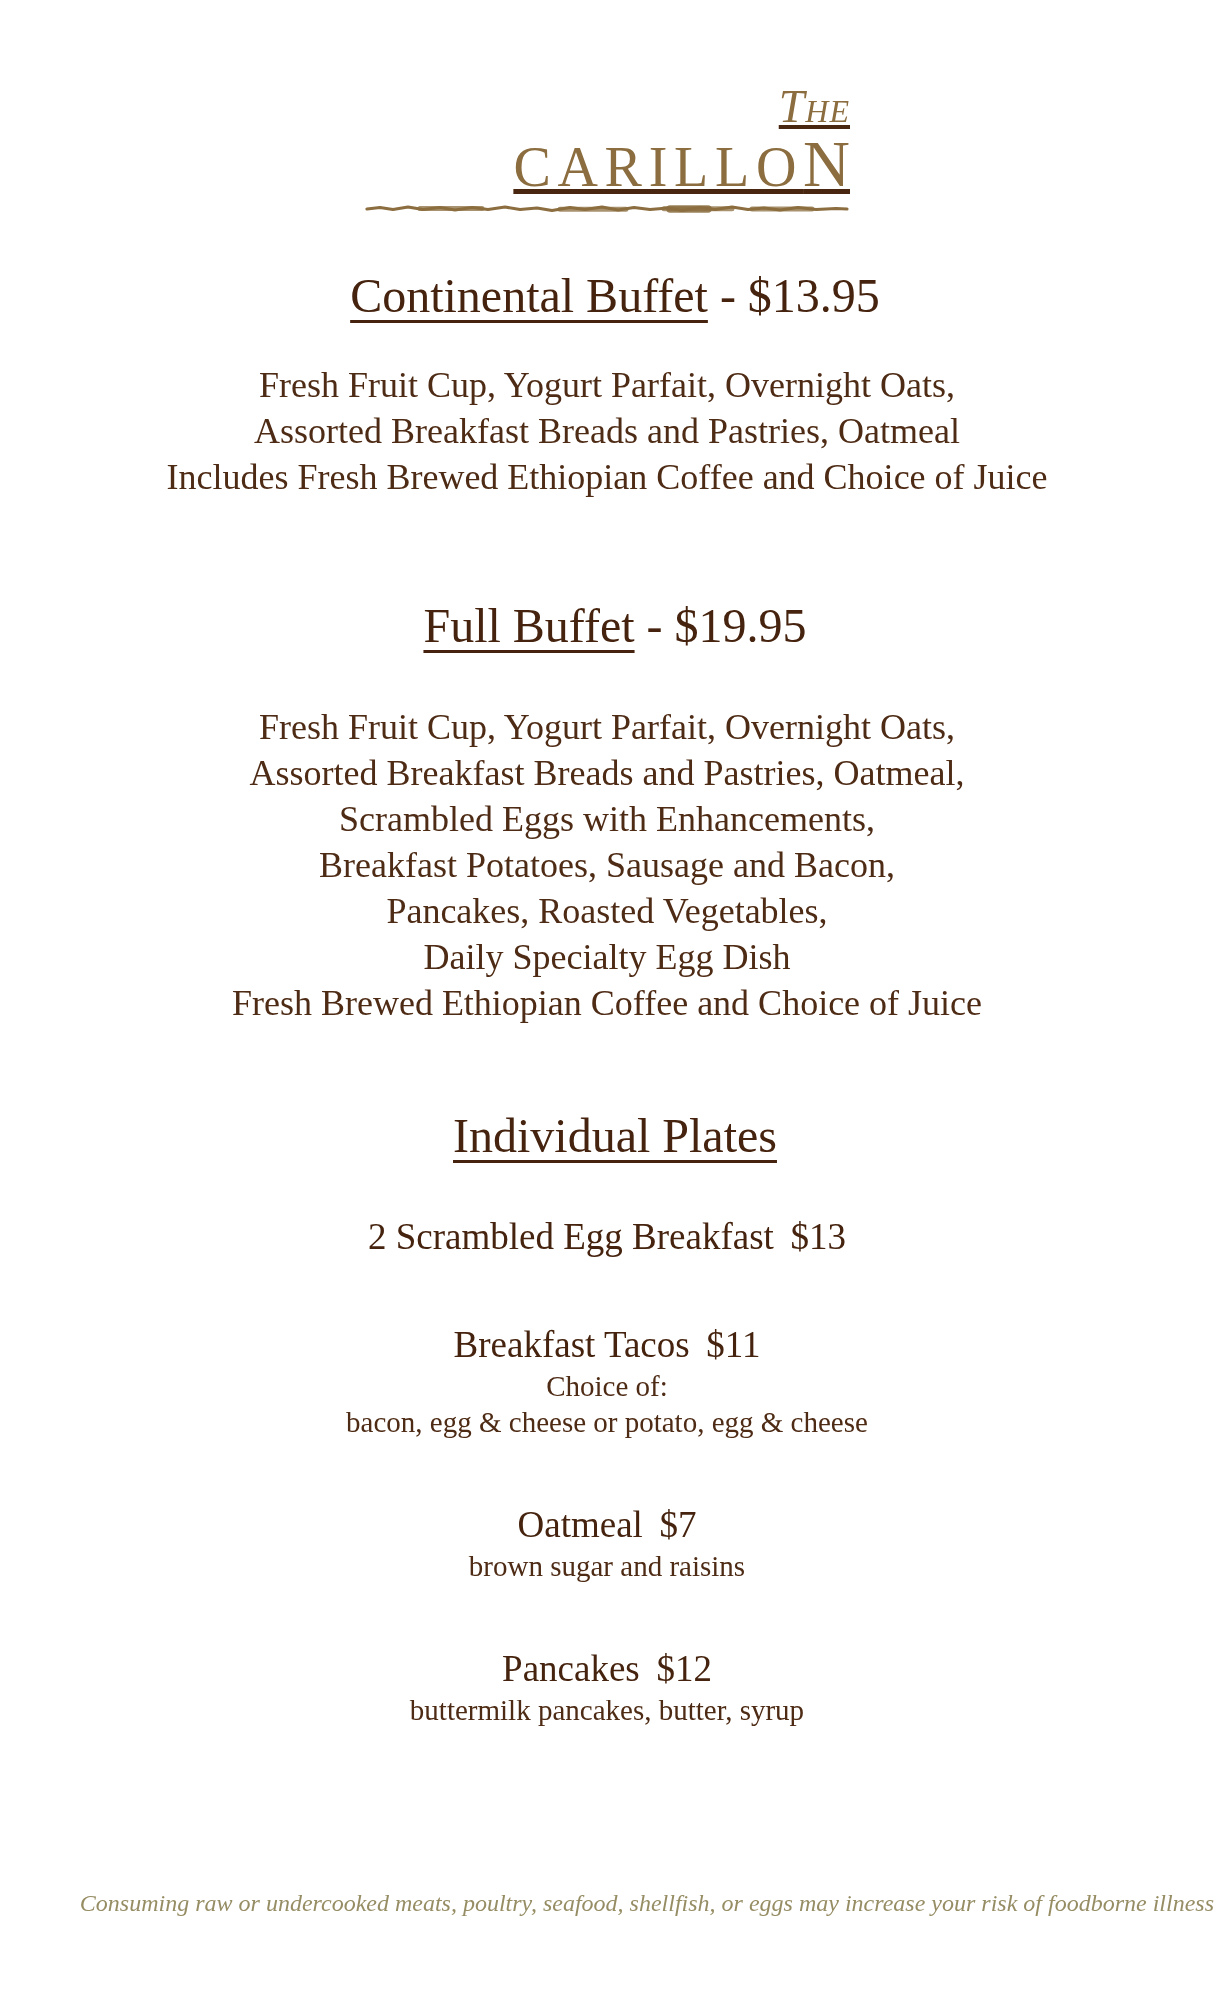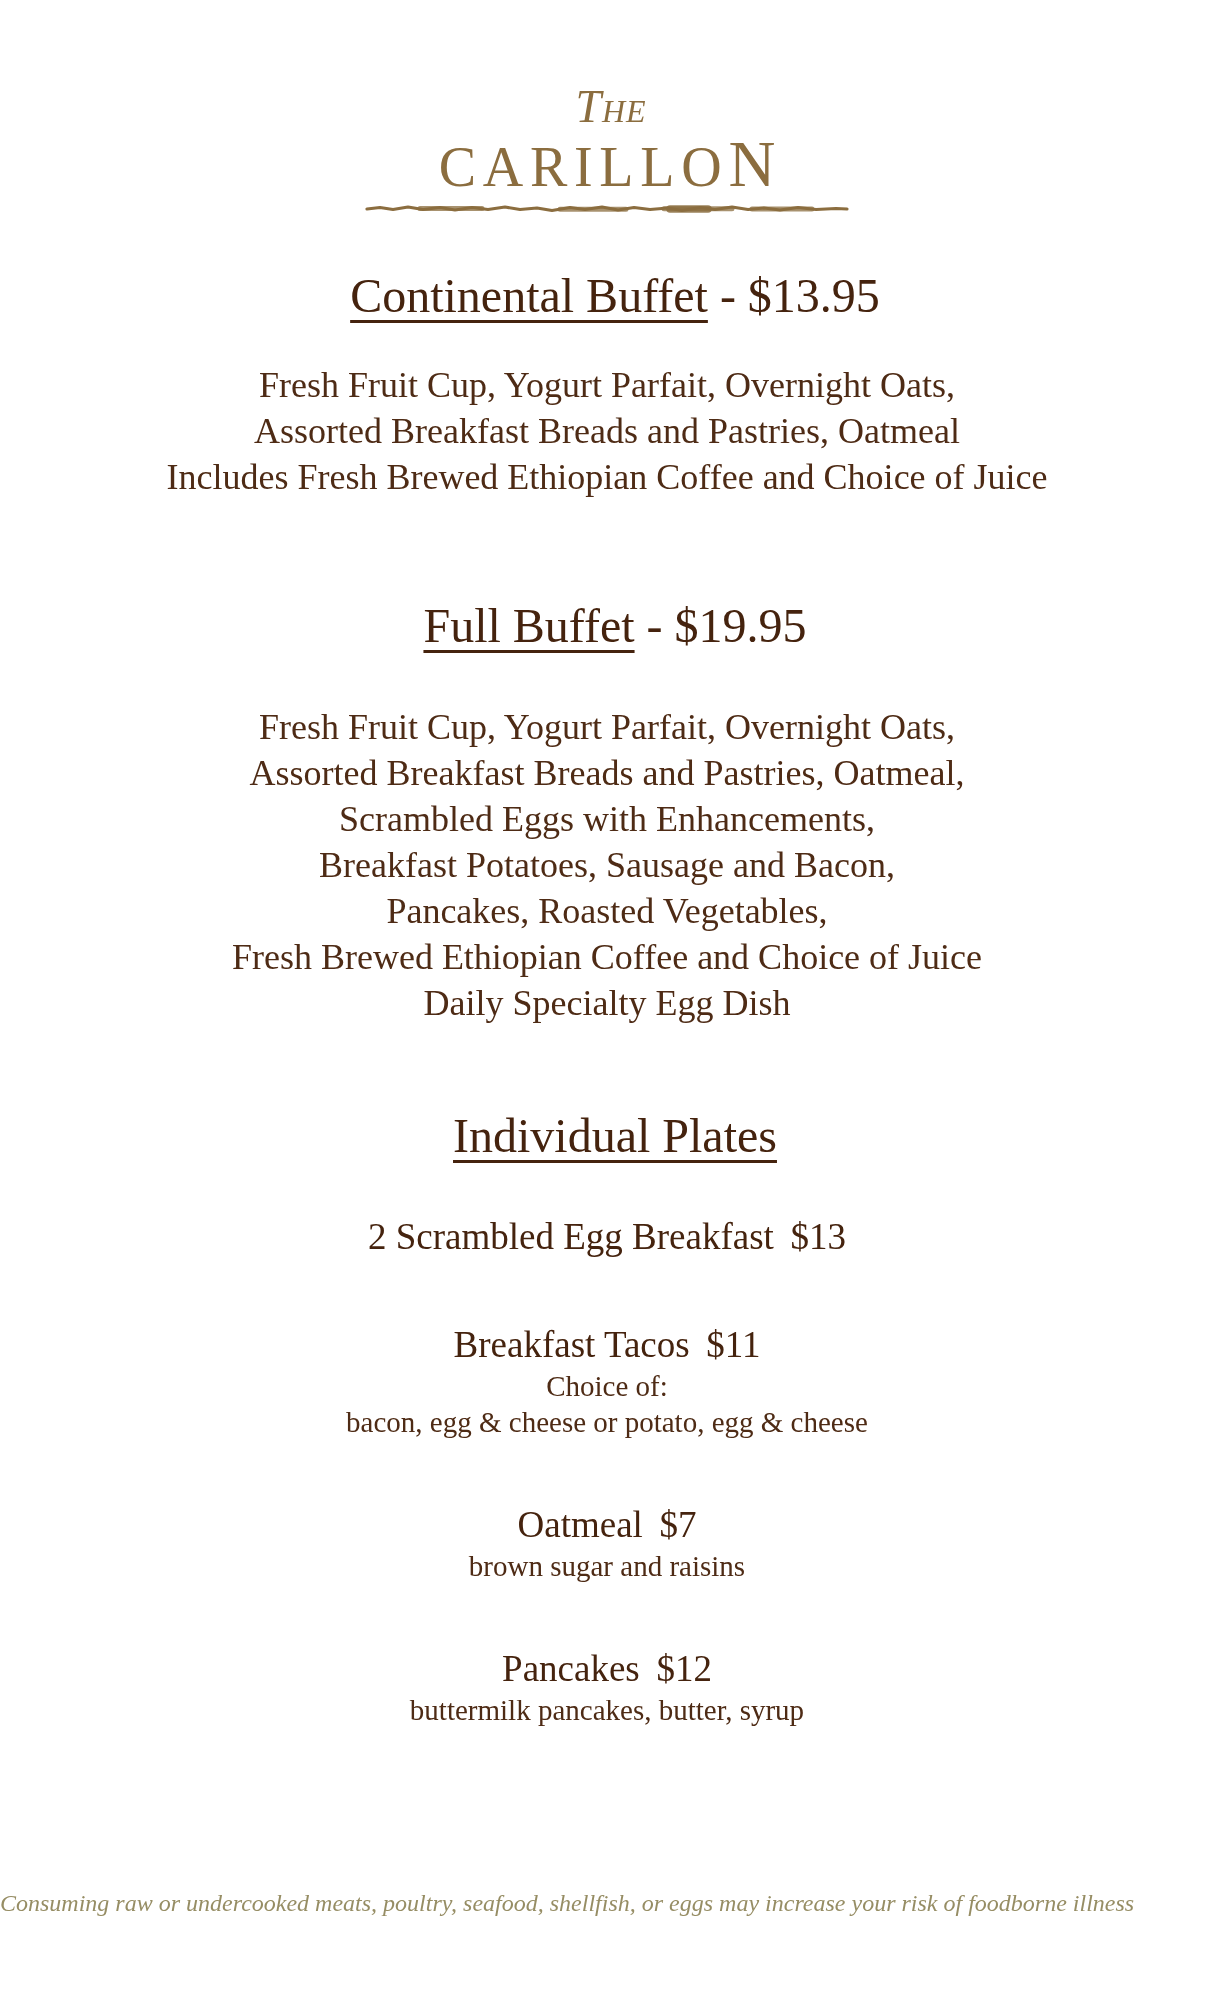--- a/index.html
+++ b/index.html
@@ -9,21 +9,21 @@
     height: 2000px;
     margin: 0 auto;
     background: #ffffff;
     font-family: "Liberation Serif", serif;
     color: #49260f;
     text-align: center;
     overflow: hidden;
   }
   
   .logo-wrap { padding-top: 84px; }
-  .logo-inner { display: inline-block; text-align: center; }
+  .logo-inner { display: inline-block; text-align: right; text-decoration: underline; }
   .logo-the {
     font-style: italic;
     font-variant: small-caps;
     font-size: 46px;
     line-height: 1;
     color: #8b6d3f;
     margin-left: 8px;
     letter-spacing: 1px;
   }
   .logo-name {
@@ -64,21 +64,21 @@
   .plate-desc { font-size: 29px; line-height: 36px; color: #4e2b15; }
   
   .footer-disclaimer {
     position: absolute;
     top: 1890px;
     left: 0;
     width: 100%;
     font-size: 24px;
     font-style: italic;
     color: #968d64;
-    text-align: left;
+    text-align: right;
   }
 </style>
 </head>
 <body>
 
 <div class="page">
 
   <header class="logo-wrap">
     <div class="logo-inner">
       <div class="logo-the">The</div>
@@ -101,22 +101,22 @@
   </section>
 
   <section class="sec-full">
     <h2 class="section-heading"><span class="underlined">Full Buffet</span><span> - </span><span>$19.95</span></h2>
     <div class="buffet-desc">
       <div class="desc-line">Fresh Fruit Cup, Yogurt Parfait, Overnight Oats,</div>
       <div class="desc-line">Assorted Breakfast Breads and Pastries, Oatmeal,</div>
       <div class="desc-line">Scrambled Eggs with Enhancements,</div>
       <div class="desc-line">Breakfast Potatoes, Sausage and Bacon,</div>
       <div class="desc-line">Pancakes, Roasted Vegetables,</div>
+      <div class="desc-line">Daily Specialty Egg Dish</div>
       <div class="desc-line">Fresh Brewed Ethiopian Coffee and Choice of Juice</div>
-      <div class="desc-line">Daily Specialty Egg Dish</div>
     </div>
   </section>
 
   <section class="sec-individual">
     <h2 class="section-heading"><span class="underlined">Individual Plates</span></h2>
 
     <div class="plate plate-first">
       <div class="plate-name"><span>2 Scrambled Egg Breakfast</span><span class="plate-price">$13</span></div>
     </div>
 

